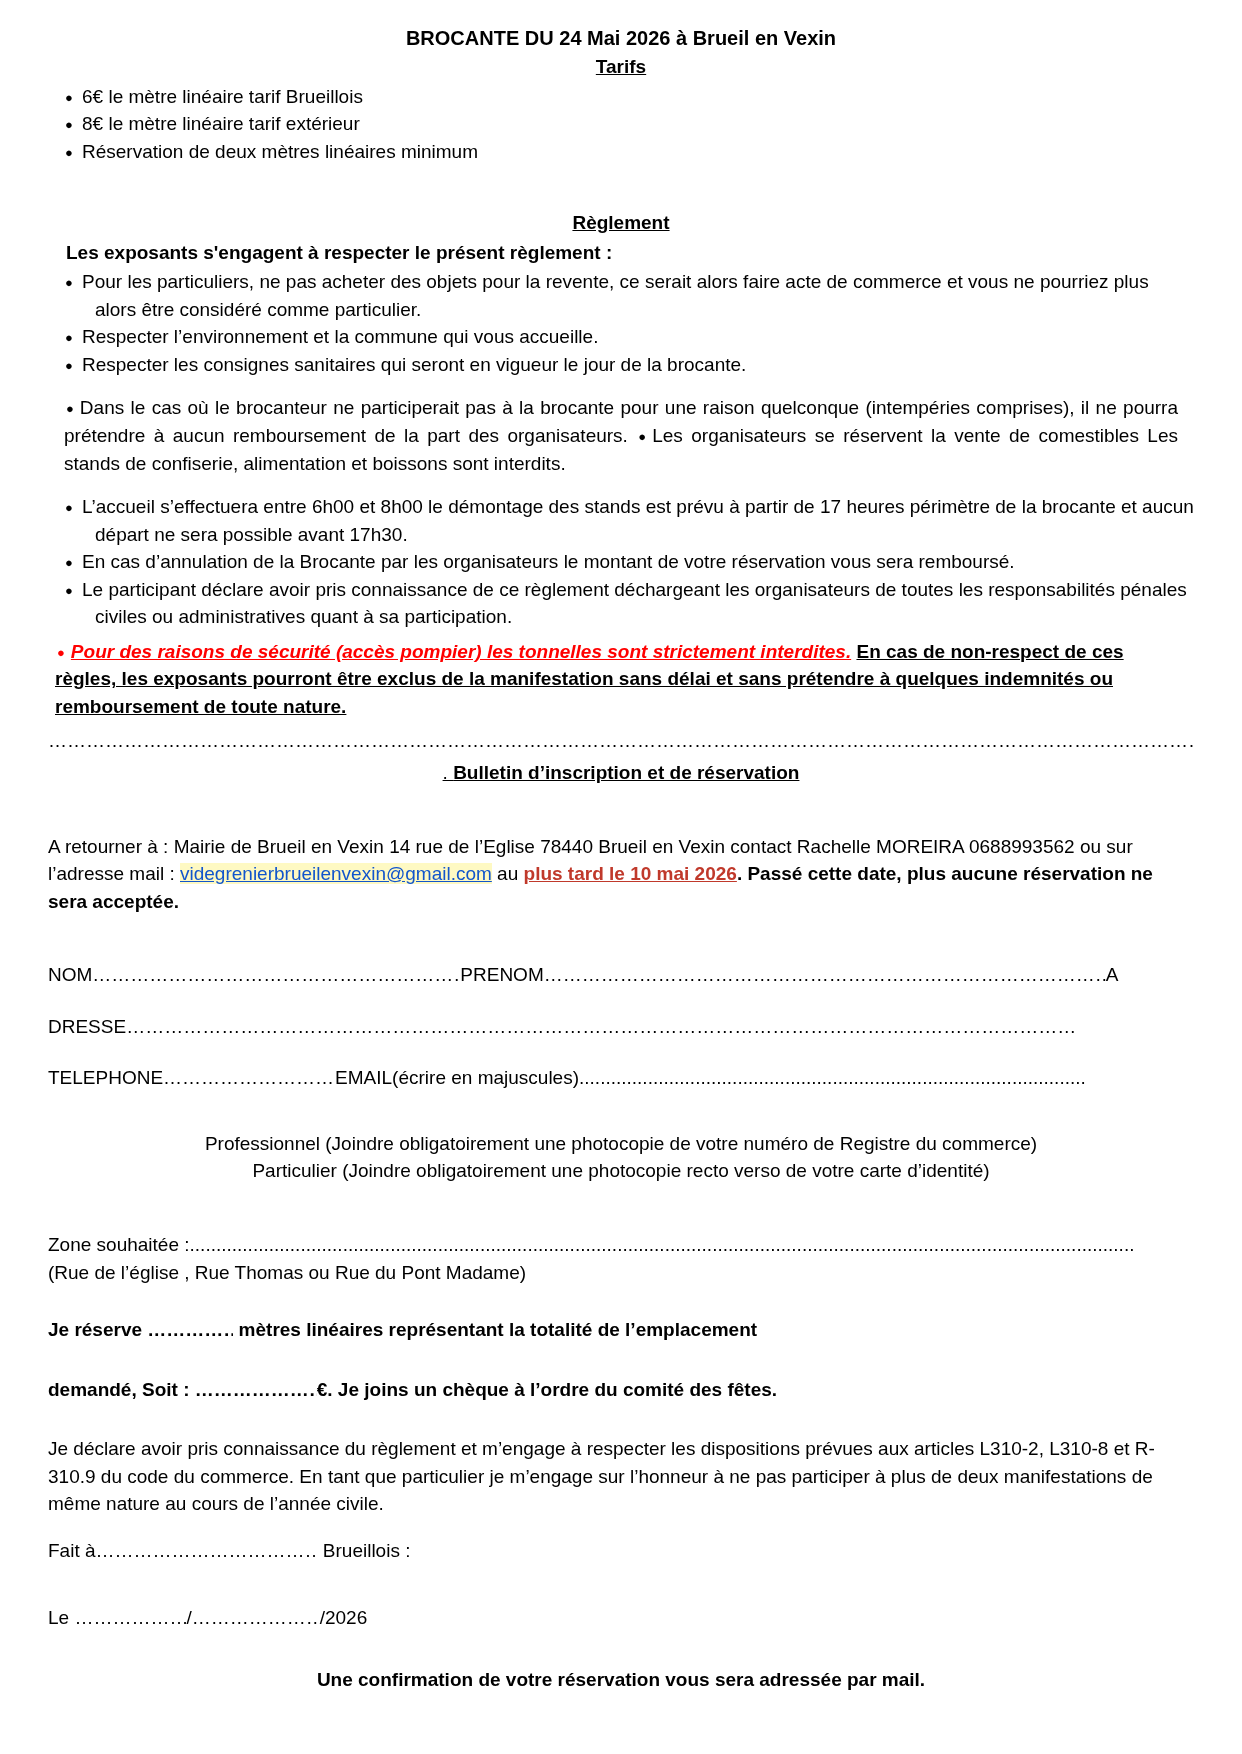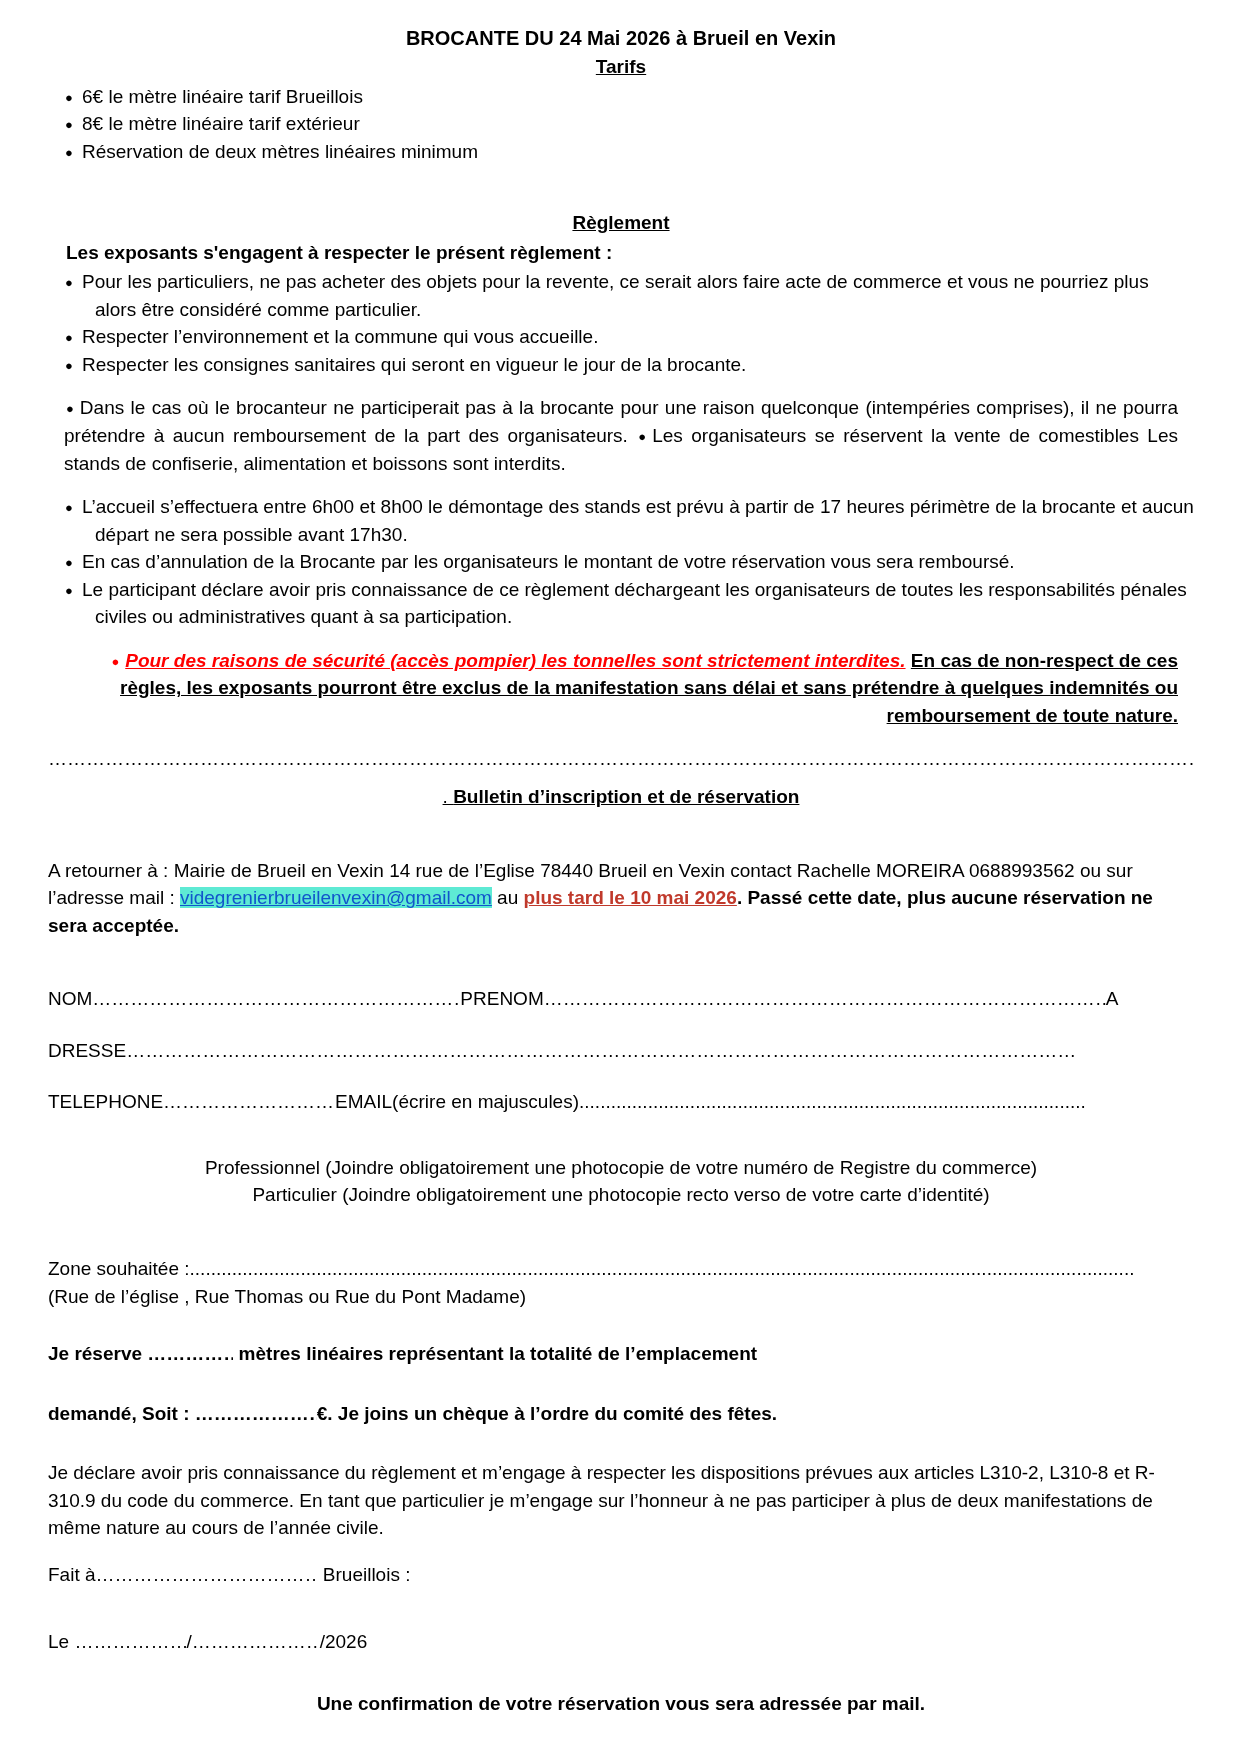--- a/index.html
+++ b/index.html
@@ -13,31 +13,31 @@
   .doc-title { font-weight:bold; font-size:20px; text-align:center; }
   .section-heading { font-weight:bold; text-align:center; text-decoration:underline; }
   ul.bullets { list-style:none; margin:2px 0 0 0; padding:0; }
   ul.bullets li { padding-left:34px; text-indent:-17px; }
   ul.bullets.hang li { padding-left:47px; text-indent:-30px; }
   .bullet { display:inline-block; width:17px; text-indent:0; font-size:13px; vertical-align:1px; }
   .bullet.inline { width:auto; padding:0 6px 0 2px; }
   .reglement-intro { font-weight:bold; padding-left:18px; margin-top:2px; }
   .reglement-heading { margin-top:44px; }
   .dbl-item { margin:16px; text-align:justify; }
-  .security { margin:16px; text-align:right; }
+  .security { margin:7px; text-align:left; }
   .security .red-part {
     color:#ff0000; font-style:italic; font-weight:bold; text-decoration:underline;
   }
   .security .black-part { font-weight:bold; text-decoration:underline; }
   .separator { margin-top:6px; width:1146px; overflow:hidden; white-space:nowrap; }
-  .bulletin-heading { margin-top:10px; }
+  .bulletin-heading { margin-top:4px; }
   .bulletin-heading .prefix { text-decoration:none; font-weight:normal; }
   .retour { margin-top:46px; }
   .email-link {
-    color:#1155cc; text-decoration:underline; background:#5eead4; cursor:pointer;
+    color:#1155cc; text-decoration:underline; background:#fef9c3; cursor:pointer;
   }
   .deadline { color:#c0392b; font-weight:bold; text-decoration:underline; }
   .leader {
     display:inline-block; overflow:hidden; white-space:nowrap;
     vertical-align:bottom; height:1.45em;
   }
   .fieldline { white-space:nowrap; overflow:hidden; }
   .nom-line { margin-top:46px; }
   .gap24 { margin-top:24px; }
   .prof-line { margin-top:38px; text-align:center; }

